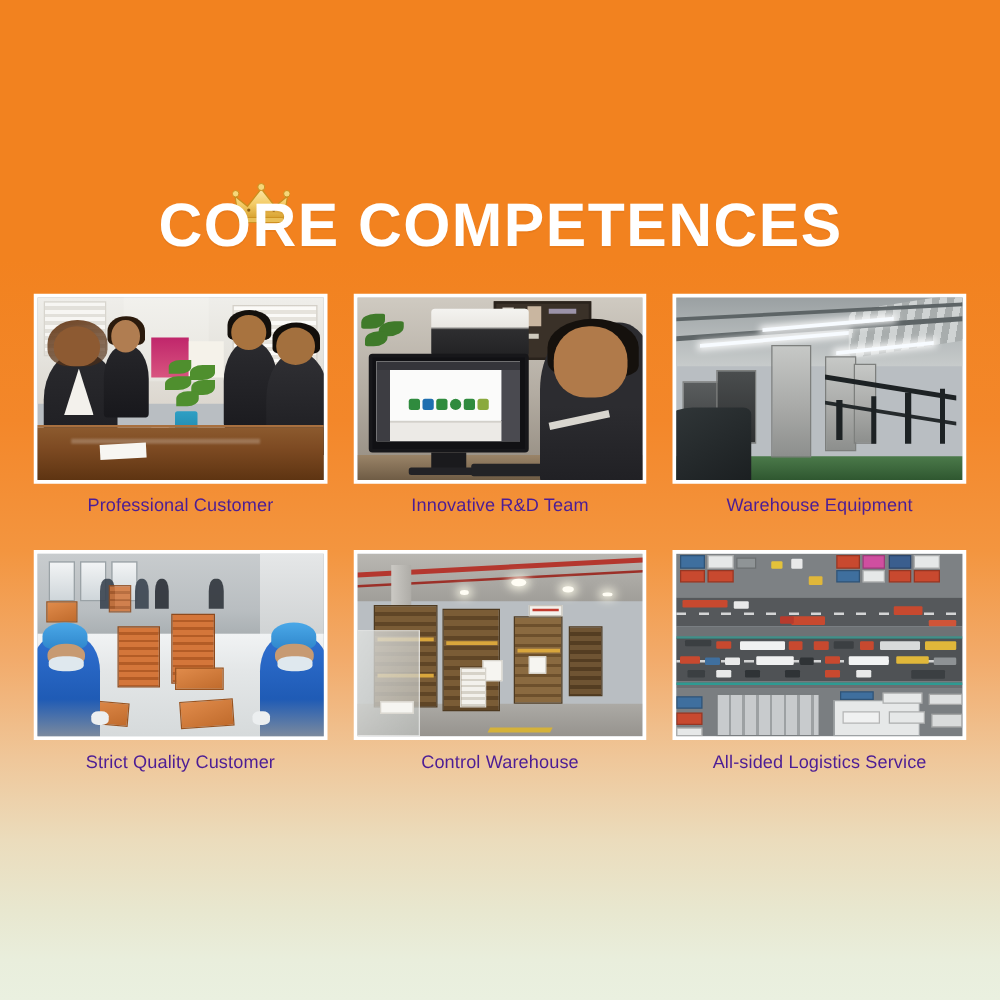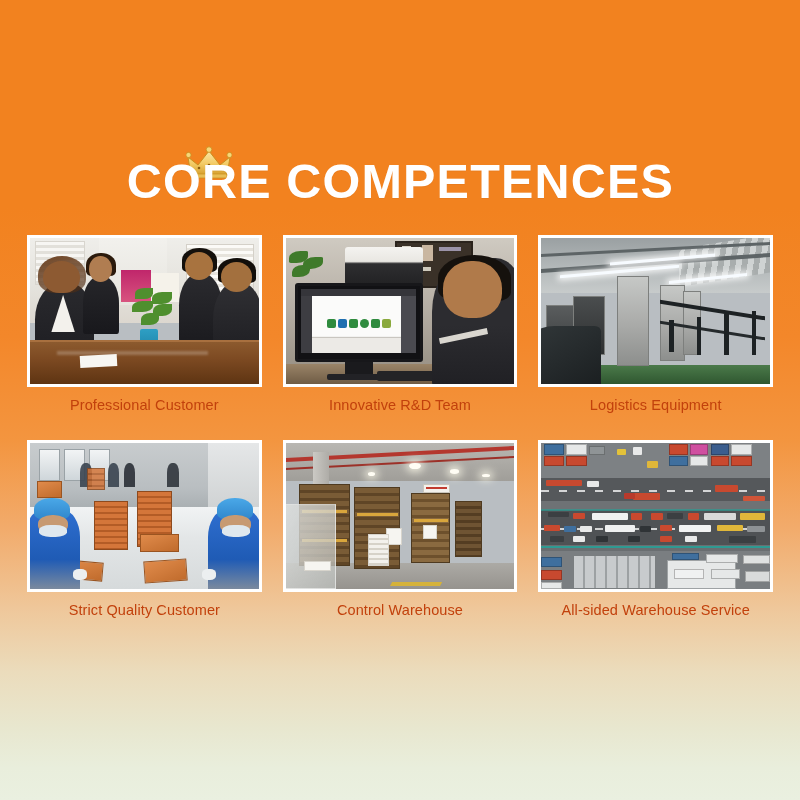--- a/index.html
+++ b/index.html
@@ -67,21 +67,21 @@
   }
   .thumb .inner {
     width:100%; height:100%;
     position:relative;
     overflow:hidden;
     background:#b9bec2;
   }
   .caption {
     margin-top:9px;
     text-align:center;
-    color:#c2410c;
+    color:#4c1d95;
     font-size:14.5px;
     line-height:18px;
     font-weight:normal;
     letter-spacing:0.1px;
     font-family:"Liberation Sans", sans-serif;
     min-height:36px;
   }
   .caption span { display:block; }
   .r2 .caption { min-height:20px; }
 
@@ -461,21 +461,21 @@
             <div class="dark"></div>
             <div class="rail"></div>
             <div class="rail2"></div>
             <div class="post" style="right:6%;top:50%;height:30%"></div>
             <div class="post" style="right:18%;top:52%;height:28%"></div>
             <div class="post" style="right:30%;top:54%;height:26%"></div>
             <div class="post" style="right:42%;top:56%;height:22%"></div>
           </div>
         </div>
         <div class="caption">
-          <span>Logistics Equipment</span>
+          <span>Warehouse Equipment</span>
         </div>
       </div>
 
     </div>
 
     <div class="row r2">
 
       <div class="cell">
         <div class="thumb">
           <div class="inner sc-qc">
@@ -627,19 +627,19 @@
             <div class="ctr" style="left:0%;top:95%;width:9%;height:5%;background:#e6e8e8"></div>
             <div class="ctr" style="left:57%;top:75%;width:12%;height:5%;background:#3f6f9e"></div>
             <div class="ctr" style="left:72%;top:76%;width:14%;height:6%;background:#e6e8e8"></div>
             <div class="ctr" style="left:88%;top:77%;width:12%;height:6%;background:#dfe1e1"></div>
             <div class="ctr" style="left:58%;top:86%;width:13%;height:7%;background:#f0f1f1"></div>
             <div class="ctr" style="left:74%;top:86%;width:13%;height:7%;background:#e6e8e8"></div>
             <div class="ctr" style="left:89%;top:88%;width:11%;height:7%;background:#d9dbdb"></div>
           </div>
         </div>
         <div class="caption">
-          <span>All-sided Warehouse Service</span>
+          <span>All-sided Logistics Service</span>
         </div>
       </div>
 
     </div>
   </div>
 </div>
 
 </body></html>

